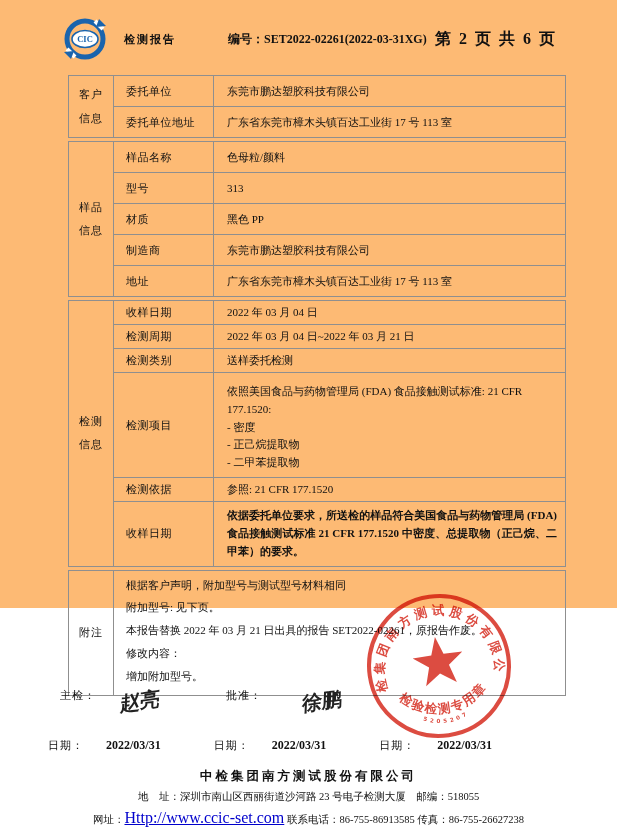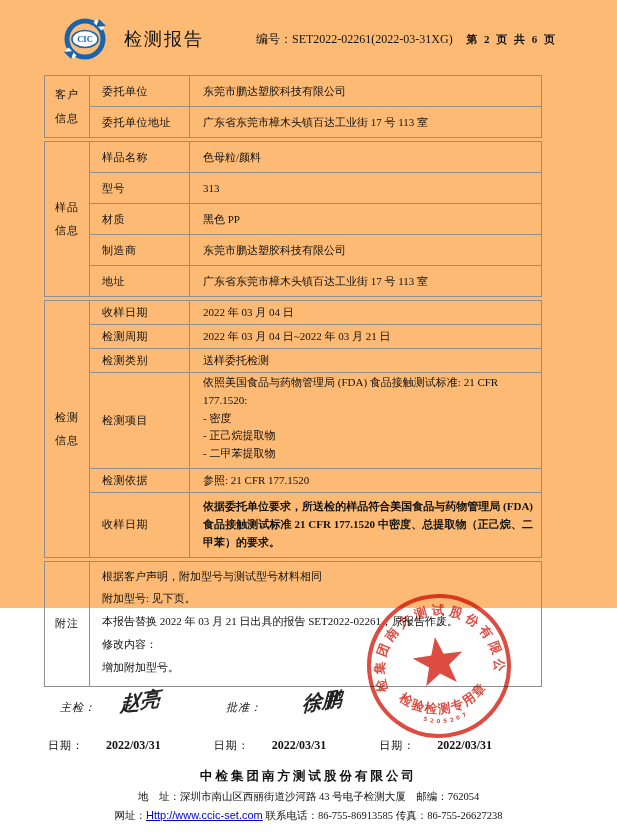--- a/index.html
+++ b/index.html
@@ -7,61 +7,61 @@
     width:617px;height:840px;background:#ffffff;
     font-family:"Liberation Serif","DejaVu Serif",serif;color:#111;
     position:relative;overflow:hidden;
   }
   .page{position:relative;width:617px;height:608px;background:#fdba74;}
 
   
   .report-header{position:absolute;top:16px;left:60px;width:497px;display:flex;align-items:center;}
   .logo{width:50px;height:46px;flex:0 0 auto;}
   .logo text{font-family:"Liberation Serif",serif;}
-  .report-title{margin-left:14px;font-size:18px;font-weight:normal;letter-spacing:2px;}
-  .report-no{margin-left:52px;font-size:12px;font-weight:normal;}
-  .page-info{margin-left:auto;font-size:11px;font-weight:bold;letter-spacing:2px;}
-
-  
-  .tables{position:absolute;top:75px;left:44px;width:497px;}
+  .report-title{margin-left:14px;font-size:11px;font-weight:bold;letter-spacing:2px;}
+  .report-no{margin-left:52px;font-size:12px;font-weight:bold;}
+  .page-info{margin-left:auto;font-size:16px;font-weight:bold;letter-spacing:2px;}
+
+  
+  .tables{position:absolute;top:75px;left:68px;width:497px;}
   table{border-collapse:collapse;width:497px;margin:0 0 3px 0;table-layout:fixed;}
   td{border:1px solid #8f8f8f;font-size:11px;color:#111;padding:2px 8px;vertical-align:middle;}
   col.c-sec{width:45px;} col.c-lbl{width:100px;} col.c-val{width:352px;}
   .sec{text-align:center;white-space:pre-line;line-height:2.1;letter-spacing:1px;}
   .lbl{padding-left:12px;letter-spacing:.5px;}
   .val{padding-left:13px;}
   .h32{height:31px;} .h24{height:24px;}
-  .multiline{white-space:pre-line;line-height:1.62;padding-top:1px;padding-bottom:5px;}
+  .multiline{white-space:pre-line;line-height:1.62;padding-top:10px;padding-bottom:5px;}
   .wrapcell{line-height:1.62;padding-top:5px;padding-bottom:5px;text-align:justify;font-weight:bold;}
   .note-cell{white-space:pre-line;line-height:2.08;padding:3px 10px 7px 12px;vertical-align:top;}
 
   
   .sign-row{position:absolute;top:688px;left:60px;width:497px;display:flex;align-items:center;}
-  .sign-group{width:166px;display:flex;align-items:flex-end;font-style:italic;}
+  .sign-group{width:166px;display:flex;align-items:flex-start;}
   .sign-label{font-size:11px;letter-spacing:1px;white-space:nowrap;}
   .sign-name{margin-left:24px;font-family:"DejaVu Sans",sans-serif;font-size:20px;font-weight:bold;
              transform:rotate(-8deg) skewX(-10deg);color:#222;white-space:nowrap;}
   .sign-name.approve{margin-left:40px;}
   .squiggle{margin-left:18px;}
 
   .date-row{position:absolute;top:738px;left:48px;width:497px;display:flex;align-items:center;}
   .date-group{width:166px;display:flex;align-items:center;}
   .date-label{font-size:11px;letter-spacing:1px;}
   .date-value{margin-left:22px;font-size:12px;font-weight:bold;}
 
   
   .stamp{position:absolute;left:363px;top:589px;width:152px;height:154px;
          transform:rotate(-8deg);mix-blend-mode:multiply;opacity:.9;pointer-events:none;}
   .stamp text{font-family:"DejaVu Sans",sans-serif;font-weight:bold;}
 
   
   .footer{position:absolute;top:768px;left:0;width:617px;text-align:center;}
   .footer-company{font-size:12.5px;font-weight:bold;letter-spacing:3px;}
   .footer-line{font-size:10.5px;margin-top:5px;}
-  .footer-link{color:#0000cc;text-decoration:underline;font-family:Liberation Sans, sans-serif;font-size:11px;}
+  .footer-link{color:#0000cc;text-decoration:underline;font-family:Liberation Serif, serif;font-size:16px;}
 </style>
 </head>
 <body>
 
 <div class="page">
 
   <div class="report-header">
     <svg class="logo" viewBox="0 0 50 46">
       <circle cx="25" cy="23" r="18" fill="none" stroke="#1a64ad" stroke-width="5"></circle>
       <line x1="35" y1="5" x2="43" y2="13" stroke="#ffffff" stroke-width="4"></line>
@@ -229,17 +229,17 @@
     <text font-size="12.5" fill="#d8382c" letter-spacing="1.5">
       <textPath href="#arcBanner" startOffset="50%" text-anchor="middle">检验检测专用章</textPath>
     </text>
     <text font-size="5.5" fill="#d8382c" letter-spacing="3">
       <textPath href="#arcSerial" startOffset="50%" text-anchor="middle">5205207</textPath>
     </text>
   </svg>
 
   <div class="footer">
     <div class="footer-company">中检集团南方测试股份有限公司</div>
-    <div class="footer-line">地　址：深圳市南山区西丽街道沙河路 43 号电子检测大厦　邮编：762054</div>
+    <div class="footer-line">地　址：深圳市南山区西丽街道沙河路 23 号电子检测大厦　邮编：518055</div>
     <div class="footer-line"><span>网址：</span><a class="footer-link" href="#">Http://www.ccic-set.com</a><span> 联系电话：86-755-86913585 传真：86-755-26627238</span></div>
   </div>
 
 </div>
 
 </body></html>

